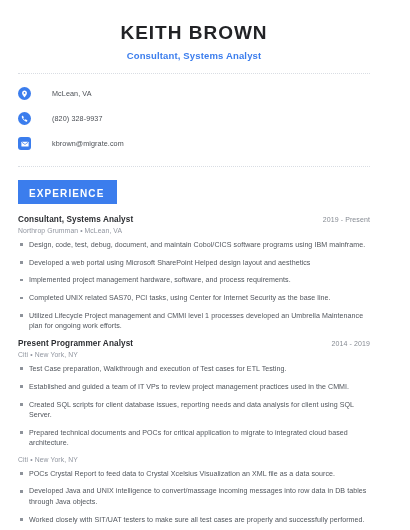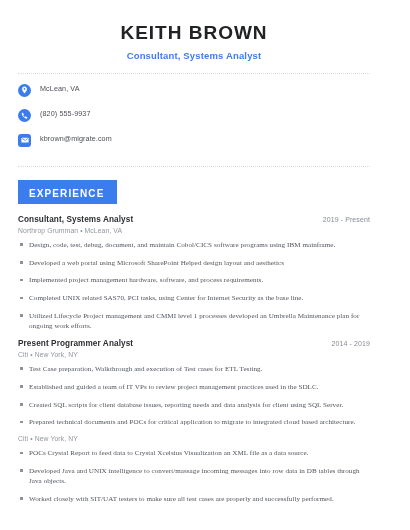--- a/index.html
+++ b/index.html
@@ -32,23 +32,24 @@
   .divider {
     margin: 12px 18px 0 18px;
     border-top: 1px dotted #d9dde3;
     height: 0;
   }
 
   
   .contact { padding: 10px 18px 0 18px; }
   .crow {
     display: flex;
-    align-items: flex-start;
+    align-items: center;
     height: 20px;
     margin-bottom: 5px;
+    gap: 12px;
   }
   .cicon {
     width: 13px; height: 13px;
     flex: 0 0 13px;
     background: #3b7ded;
     display: flex; align-items: center; justify-content: center;
     margin-right: 9px;
   }
   .cicon.round { border-radius: 50%; }
   .cicon.sq { border-radius: 3px; }
@@ -83,21 +84,21 @@
     color: #868b93;
     white-space: nowrap;
     letter-spacing: .1px;
   }
   .job-meta {
     font-size: 6.8px;
     color: #9196a0;
     margin-top: 3px;
     letter-spacing: .1px;
   }
-  ul.bullets { list-style: none; margin-top: 6px; font-family: Liberation Serif, serif; }
+  ul.bullets { list-style: none; margin-top: 6px; }
   ul.bullets li {
     position: relative;
     padding-left: 11px;
     font-size: 7.1px;
     color: #50555c;
     line-height: 1.45;
     margin-bottom: 7.5px;
     letter-spacing: .05px;
   }
   ul.bullets li::before {
@@ -132,21 +133,21 @@
       </span>
       <span class="ctext">McLean, VA</span>
     </div>
 
     <div class="crow">
       <span class="cicon round">
         <svg width="7" height="7" viewBox="0 0 7 7">
           <path d="M1.5 0.8c.35 0 .6.1.75.45l.45 1c.12.28.05.5-.15.68l-.4.35c.35.75.95 1.35 1.7 1.7l.35-.4c.18-.2.4-.27.68-.15l1 .45c.35.15.45.4.45.75 0 .7-.6 1.1-1.25 1.05C3.3 6.05.95 3.7.75 2.05.7 1.4 1.1.8 1.8.8z" fill="#ffffff"></path>
         </svg>
       </span>
-      <span class="ctext">(820) 555-9937</span>
+      <span class="ctext">(820) 328-9937</span>
     </div>
 
     <div class="crow">
       <span class="cicon sq">
         <svg width="8" height="6" viewBox="0 0 8 6">
           <rect x="0.4" y="0.7" width="7.2" height="4.7" rx="0.5" fill="#ffffff"></rect>
           <path d="M0.8 1.2 L4 3.5 L7.2 1.2" stroke="#3b7ded" stroke-width="0.75" fill="none"></path>
         </svg>
       </span>
       <span class="ctext">kbrown@migrate.com</span>
@@ -178,21 +179,21 @@
     </div>
 
     <div class="job">
       <div class="job-top">
         <span class="job-role">Present Programmer Analyst</span>
         <span class="job-dates">2014 - 2019</span>
       </div>
       <div class="job-meta">Citi • New York, NY</div>
       <ul class="bullets">
         <li>Test Case preparation, Walkthrough and execution of Test cases for ETL Testing.</li>
-        <li>Established and guided a team of IT VPs to review project management practices used in the SDLC.</li>
+        <li>Established and guided a team of IT VPs to review project management practices used in the CMMI.</li>
         <li>Created SQL scripts for client database issues, reporting needs and data analysis for client using SQL Server.</li>
         <li>Prepared technical documents and POCs for critical application to migrate to integrated cloud based architecture.</li>
       </ul>
     </div>
 
     <div class="job last">
       <div class="job-meta">Citi • New York, NY</div>
       <ul class="bullets">
         <li>POCs Crystal Report to feed data to Crystal Xcelsius Visualization an XML file as a data source.</li>
         <li>Developed Java and UNIX intelligence to convert/massage incoming messages into row data in DB tables through Java objects.</li>

